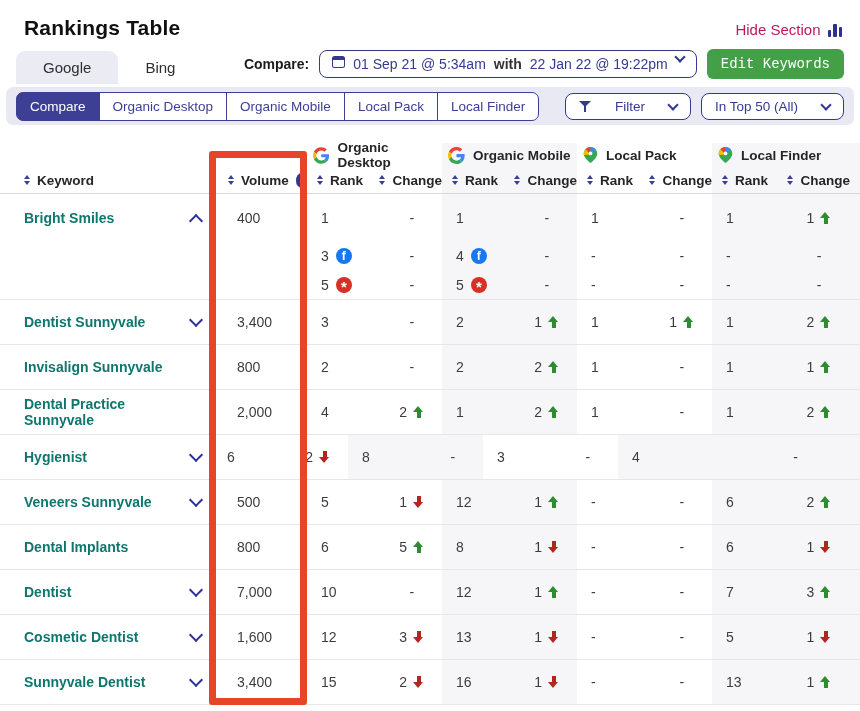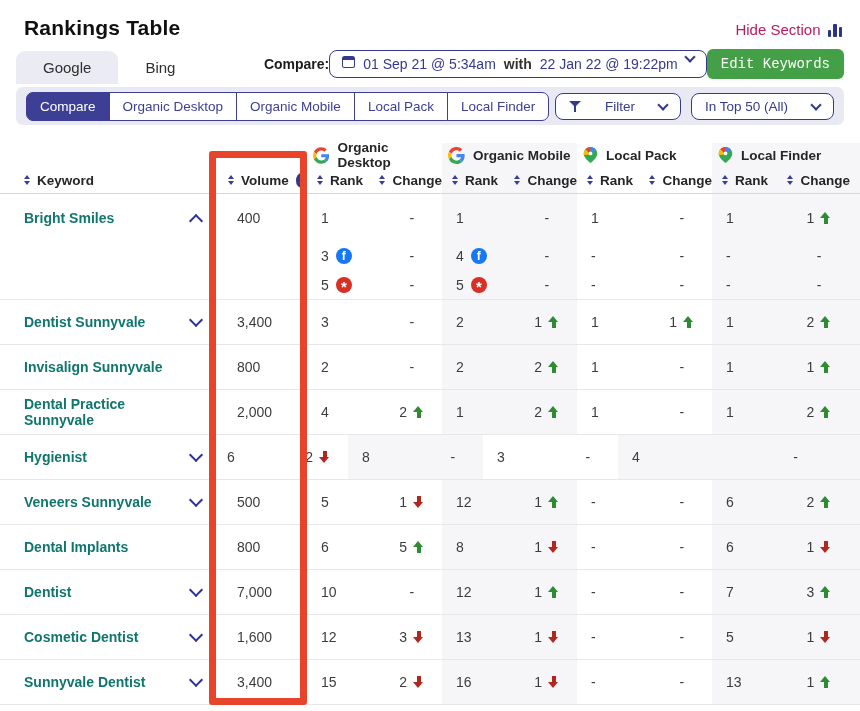--- a/index.html
+++ b/index.html
@@ -13,30 +13,30 @@
   .hide-link{display:flex;align-items:center;color:#be185d;font-size:15px;cursor:pointer;margin-top:3px}
   .bars{display:inline-flex;align-items:flex-end;gap:2px;height:14px;margin-left:7px}
   .bars i{width:3.5px;background:#2d3190;border-radius:1px}
   .bars i:nth-child(1){height:7px}.bars i:nth-child(2){height:13px}.bars i:nth-child(3){height:10px}
 
   
   .top-row{display:flex;justify-content:space-between;align-items:flex-end;padding:0 16px;height:38px}
   .etabs{display:flex}
   .etab{padding:8px 27px;font-size:15px;color:#2f2f2f;border-radius:9px 9px 0 0;cursor:pointer}
   .etab.active{background:#ebebf4}
-  .cmp{display:flex;align-items:center;padding-bottom:5px}
+  .cmp{display:flex;align-items:center;gap:10px;padding-bottom:5px}
   .cmp-label{font-weight:700;font-size:14px;color:#1b1b1b}
   .datebox{display:flex;gap:8px;border:1.5px solid #343a8f;border-radius:8px;padding:5px 12px;background:#fff;color:#343a8f;font-size:14px;cursor:pointer}
   .datebox .w{color:#333;font-weight:600}
   .editkw{background:#43a047;color:#fff;border:none;border-radius:6px;padding:7px 14px;font-size:14px;cursor:pointer;font-family:Liberation Mono, monospace}
   .cal-icon{width:13px;height:12px;border:1.6px solid #343a8f;border-top:4px solid #343a8f;border-radius:2.5px}
   .dd-chev{width:8px;height:8px;border-right:2px solid #343a8f;border-bottom:2px solid #343a8f;transform:rotate(45deg);margin-top:-3px}
 
   
-  .toolbar{display:flex;justify-content:space-between;align-items:center;background:#e9e9f4;margin:3px 16px 0;border-radius:7px;padding:0 10px;height:38px}
+  .toolbar{display:flex;justify-content:space-between;align-items:center;background:#e9e9f4;margin:3px 6px 0;border-radius:7px;padding:0 10px;height:38px}
   .seg{display:flex}
   .seg-btn{border:1px solid #3c3f94;background:#fff;color:#3c3f94;font-size:13.5px;padding:6px 13px;margin-left:-1px;cursor:pointer;font-family:inherit}
   .seg-btn:first-child{border-radius:7px 0 0 7px;margin-left:0}
   .seg-btn:last-child{border-radius:0 7px 7px 0}
   .seg-btn.active{background:#3c3f94;color:#fff}
   .tools{display:flex;gap:10px}
   .pill{display:flex;align-items:center;gap:24px;background:#fff;border:1.5px solid #343a8f;border-radius:8px;padding:5px 13px;color:#343a8f;font-size:13.5px;cursor:pointer}
   .funnel{position:relative;width:12px;height:12px}
   .funnel::before{content:"";position:absolute;top:1px;left:0;border-left:6px solid transparent;border-right:6px solid transparent;border-top:6px solid #343a8f}
   .funnel::after{content:"";position:absolute;top:6px;left:4.8px;width:2.6px;height:6px;background:#343a8f}

